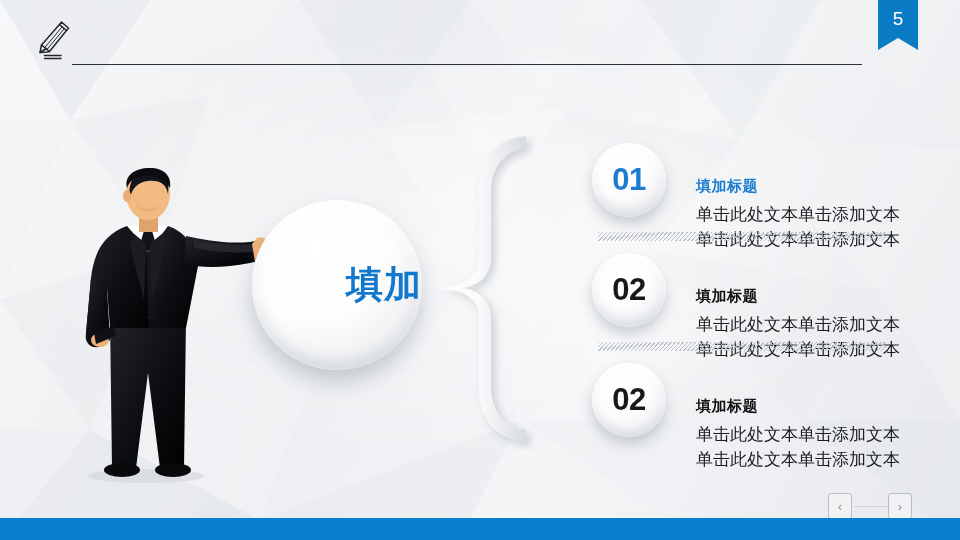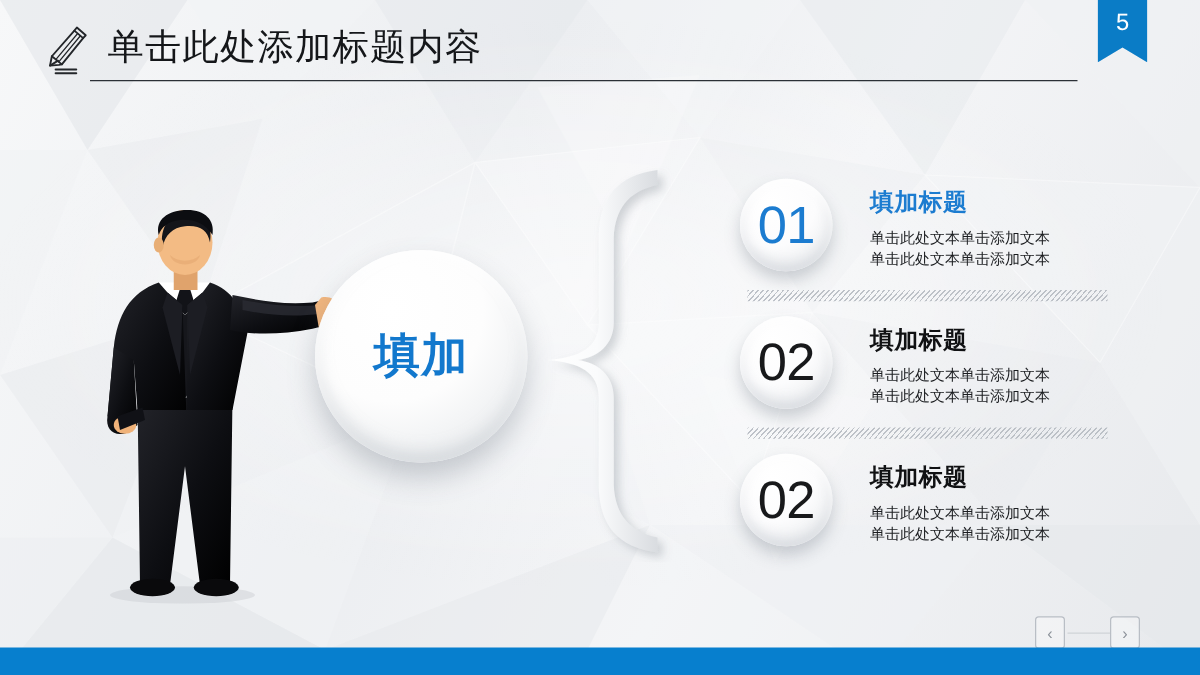--- a/index.html
+++ b/index.html
@@ -115,22 +115,22 @@
     left: 252px; top: 200px;
     width: 170px; height: 170px;
     border-radius: 50%;
     background:
       radial-gradient(circle at 36% 28%, #ffffff 0%, #fdfdfd 45%, #eceef0 78%, #dfe2e5 100%);
     box-shadow:
       0 12px 22px rgba(90,100,112,0.30),
       inset 0 6px 12px rgba(255,255,255,0.95),
       inset 0 -7px 14px rgba(160,168,178,0.35);
     display: flex;
-    flex-direction: row;
-    align-items: center;
+    flex-direction: column;
+    align-items: flex-end;
     justify-content: center;
   }
   .center-circle .cc-line {
     color: #1278cd;
     font-size: 37px;
     font-weight: bold;
     line-height: 1.24;
     letter-spacing: 1px;
   }
 
@@ -149,39 +149,40 @@
       radial-gradient(circle at 34% 26%, #ffffff 0%, #fcfcfd 48%, #eceef0 80%, #e0e3e6 100%);
     box-shadow:
       0 7px 13px rgba(95,105,118,0.30),
       inset 0 4px 8px rgba(255,255,255,0.95),
       inset 0 -5px 10px rgba(165,172,182,0.32);
     display: flex;
     align-items: center;
     justify-content: center;
   }
   .num-circle span {
-    font-size: 42px;
-    font-weight: normal;
+    font-size: 31px;
+    font-weight: bold;
     letter-spacing: -0.5px;
   }
   .num-blue span { color: #1c7cd0; }
   .num-dark span { color: #18191b; }
 
   .item-text { position: absolute; left: 104px; top: 6px; width: 200px; }
   .item-head {
-    font-size: 19px;
+    font-size: 15px;
     font-weight: bold;
     letter-spacing: 0.5px;
     margin-bottom: 7px;
     white-space: nowrap;
+    margin-top: 28px;
   }
   .head-blue { color: #1c7cd0; }
   .head-dark { color: #101113; }
   .item-body {
-    font-size: 12px;
+    font-size: 17px;
     line-height: 1.45;
     color: #1b1d20;
     white-space: nowrap;
   }
 
   
   .separator {
     position: absolute;
     left: 598px;
     width: 288px;
@@ -247,21 +248,20 @@
       <path d="M29.5 6.5 L31.5 4.0 L38.6 10.2 L36.5 12.5"></path>
       <path d="M11.5 27.0 L10.0 34.5 L17.2 33.9 L19.5 33.5"></path>
       <path d="M10.0 34.5 L16.5 30.5"></path>
       <path d="M31.8 9.2 L14.6 29.7" stroke-width="1"></path>
       <path d="M34.0 11.0 L17.0 31.5" stroke-width="1"></path>
       <path d="M14.5 37.5 L31.0 37.5" stroke-width="1.6"></path>
       <path d="M14.5 40.5 L31.0 40.5" stroke-width="1.6"></path>
     </g>
   </svg>
 
-  <div class="slide-title">单击此处添加标题内容</div>
   <div class="title-rule"></div>
 
   <div class="ribbon">
     <span>5</span>
   </div>
 
   <svg class="person" viewBox="0 0 195 315">
     <defs>
       <linearGradient id="suitG" x1="0" y1="0" x2="1" y2="1">
         <stop offset="0%" stop-color="#23242a"></stop>

